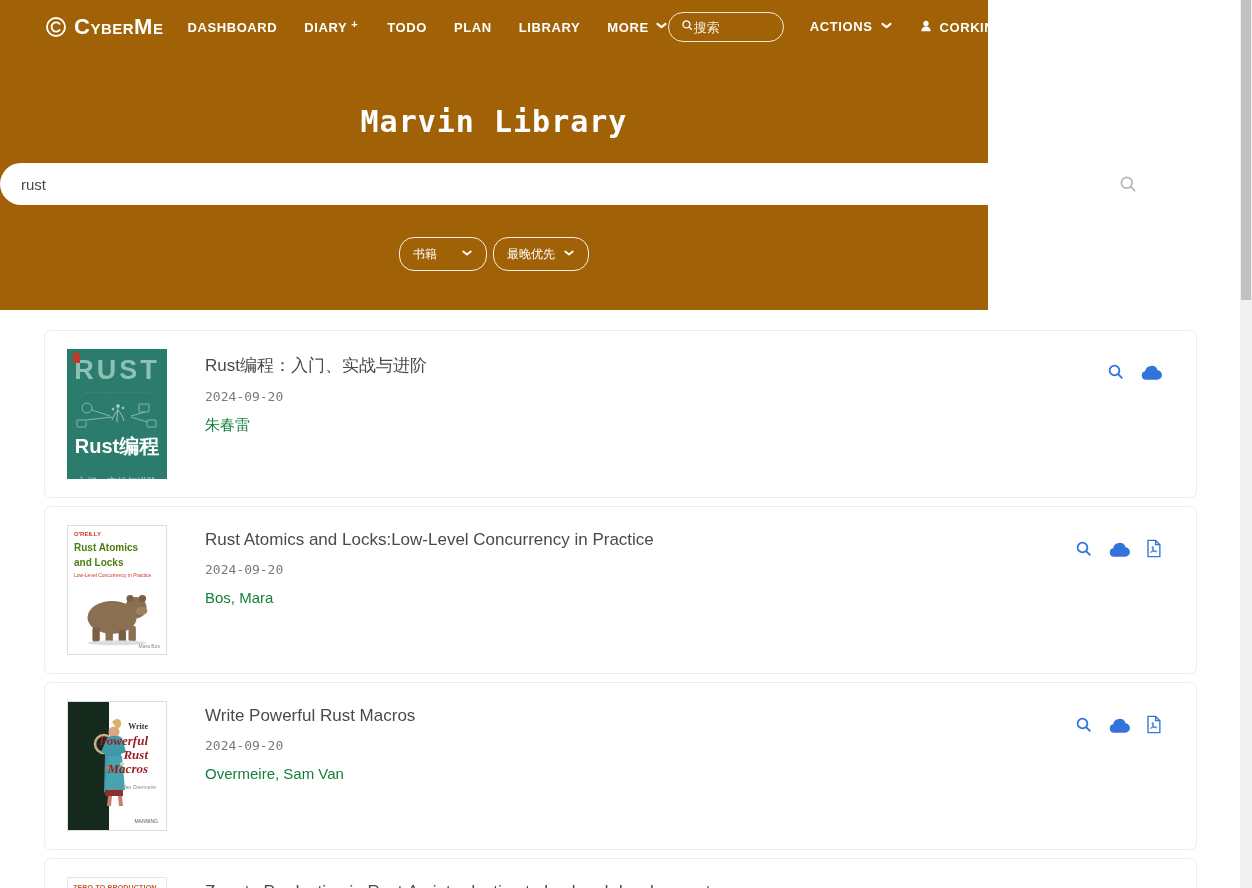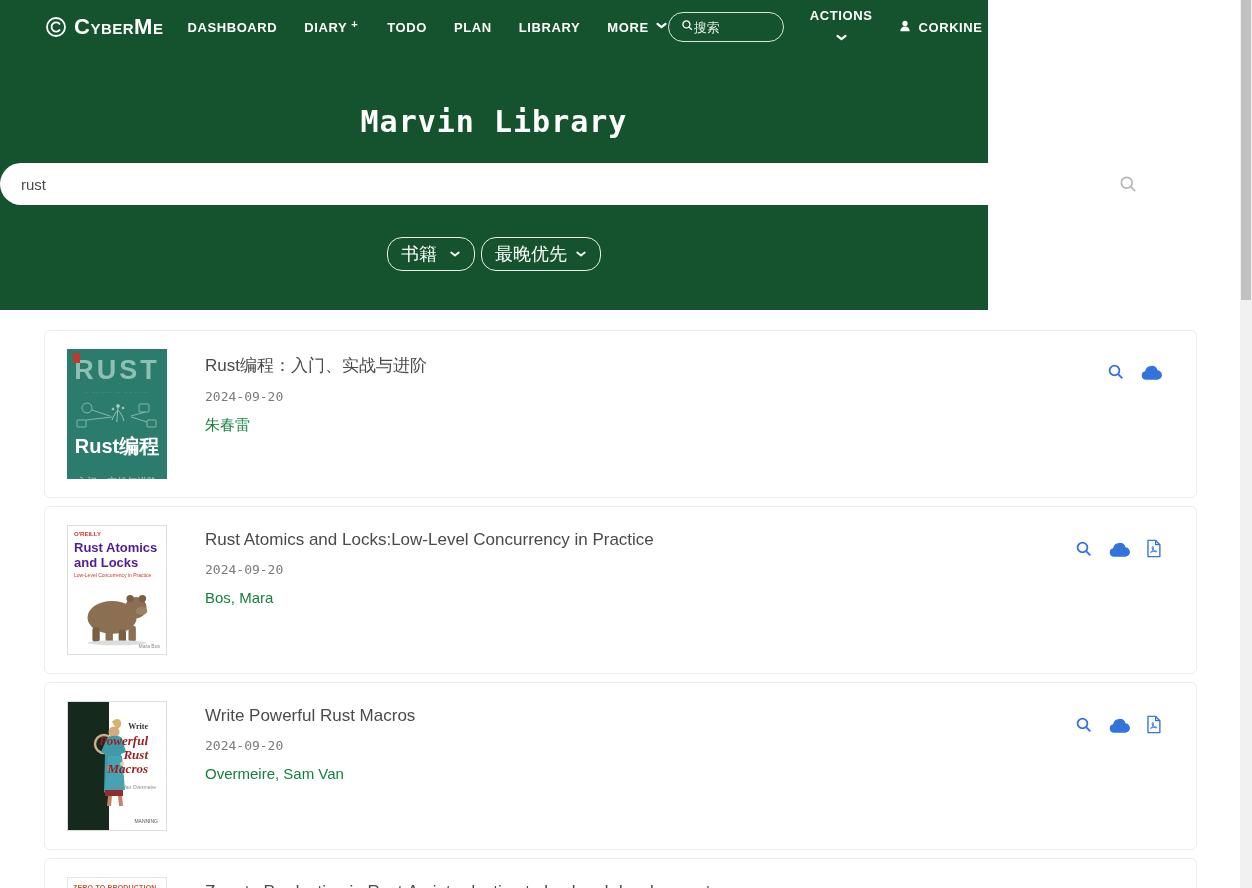--- a/index.html
+++ b/index.html
@@ -6,54 +6,54 @@
   html,body { width:1252px; height:888px; overflow:hidden; background:#fff;
     font-family:"Liberation Sans","DejaVu Sans",sans-serif; }
 
   
   .scrollbar { position:fixed; top:0; right:0; width:12px; height:888px;
     background:#f1f1f1; z-index:50; }
   .scrollbar .thumb { position:absolute; top:0; left:1px; width:10px; height:300px;
     background:#c1c1c1; }
 
   
-  .hero { width:988px; height:310px; background:#14532d; color:#fff; }
+  .hero { width:988px; height:310px; background:#a16207; color:#fff; }
 
   .navbar { display:flex; align-items:center; height:54px; padding:0 26px 0 44px; }
   .brand { display:flex; align-items:center; gap:6px; margin-right:24px; cursor:pointer; }
   .brand svg { display:block; }
   .brand-name { font-size:22px; font-weight:bold; font-variant:small-caps;
     letter-spacing:.5px; }
   .nav-items { display:flex; align-items:flex-end; gap:27px; }
   .nav-item { font-size:13px; font-weight:bold; letter-spacing:.6px; cursor:pointer;
     display:flex; align-items:center; gap:6px; white-space:nowrap; }
   .nav-item sup { font-size:11px; position:relative; top:-4px; left:-2px; }
   .nav-right { margin-left:auto; display:flex; align-items:center; gap:26px; }
   .nav-search { display:flex; align-items:center; gap:0; width:116px; height:30px;
     border:1px solid rgba(255,255,255,.85); border-radius:15px; padding:0 12px; }
   .nav-search input { border:none; outline:none; background:transparent; width:70px;
     color:#fff; font-size:13px; font-family:inherit; }
   .nav-search input::placeholder { color:rgba(255,255,255,.9); }
-  .actions { display:flex; align-items:center; gap:8px; font-size:13px;
-    font-weight:bold; letter-spacing:.6px; cursor:pointer;flex-direction:column; }
+  .actions { display:flex; align-items:flex-start; gap:8px; font-size:13px;
+    font-weight:bold; letter-spacing:.6px; cursor:pointer; }
   .user { display:flex; align-items:center; gap:6px; font-size:13px;
     font-weight:bold; letter-spacing:.6px; cursor:pointer; }
 
   .hero-title { text-align:center; margin-top:50px; font-size:30px; font-weight:bold;
     font-family:"DejaVu Sans Mono","Liberation Mono",monospace; letter-spacing:1px; }
 
   .big-search { position:relative; margin:24px auto 0 auto; width:1154px; height:42px; }
   .big-search input { width:100%; height:100%; border:none; outline:none;
     border-radius:21px; padding:0 46px 0 21px; font-size:15px; color:#4a4a4a;
     font-family:inherit; background:#fff; }
   .big-search .mag { position:absolute; right:16px; top:11px; }
 
   .filters { display:flex; justify-content:center; gap:6px; margin-top:32px; }
   .pill { display:flex; align-items:center; height:30px; border:1px solid rgba(255,255,255,.9);
-    border-radius:15px; padding:16px 13px; font-size:18px; color:#fff; cursor:pointer;
+    border-radius:15px; padding:16px 13px; font-size:12px; color:#fff; cursor:pointer;
     background:transparent; gap:8px; }
   .pill.wide { width:88px; justify-content:space-between; }
 
   
   .list { padding:20px 0 0 44px; }
   .card { position:relative; width:1153px; min-height:167px; background:#fff;
     border:1px solid #ededed; border-radius:6px; margin-bottom:8px; padding:18px 0 18px 22px;
     display:flex; }
   .cover { width:100px; height:130px; flex:0 0 100px; overflow:hidden; position:relative;
     cursor:pointer; }
@@ -75,21 +75,21 @@
     white-space:nowrap; overflow:hidden; }
   .ct-diagram { height:34px; margin-top:3px; opacity:.75; }
   .ct-main { font-size:20px; font-weight:bold; color:#fff; margin-top:1px; }
   .ct-sub { font-size:10px; color:#9fd0c3; margin-top:15px; }
   .ct-small { font-size:4px; color:#a9cfc5; margin-top:6px; line-height:6px;
     padding:0 8px; overflow:hidden; max-height:18px; }
 
   
   .c-oreilly { background:#fff; border:1px solid #ddd; padding:5px 6px; }
   .co-pub { font-size:6px; font-weight:bold; color:#d0342b; }
-  .co-t { font-size:13px; font-weight:bold; color:#4c1d95; line-height:15px; margin-top:3px; }
+  .co-t { font-size:10px; font-weight:bold; color:#4d7c0f; line-height:15px; margin-top:3px; }
   .co-sub { font-size:5px; color:#d0342b; margin-top:2px; }
   .co-bear { margin-top:6px; text-align:center; }
   .co-author { position:absolute; right:6px; bottom:5px; font-size:5px; color:#8a8a8a; }
 
   
   .c-manning { background:#fff; border:1px solid #ddd; }
   .cm-left { position:absolute; left:0; top:0; width:42%; height:100%; background:#16291d; }
   .cm-title { position:absolute; right:18px; top:18px; text-align:right;
     font-family:"Liberation Serif","DejaVu Serif",serif; font-style:italic;
     font-weight:bold; color:#9e1b1e; font-size:13px; line-height:14px; }

